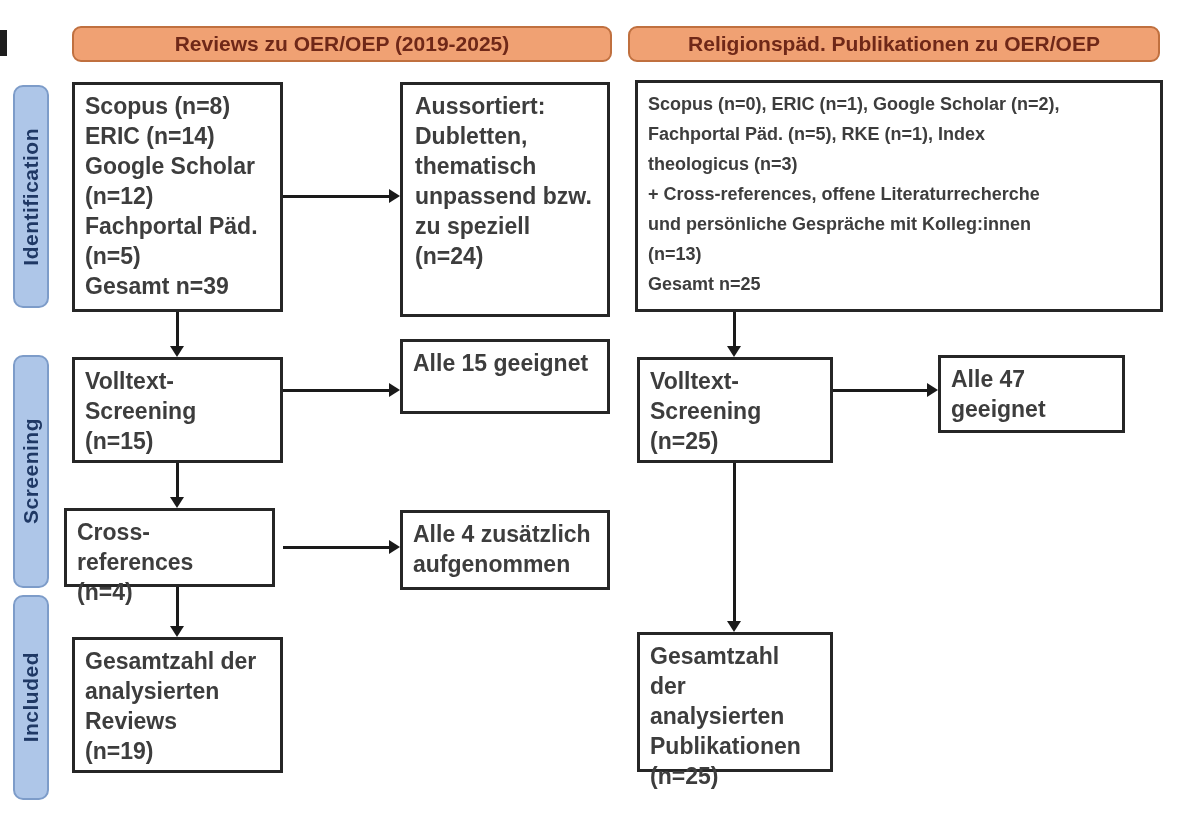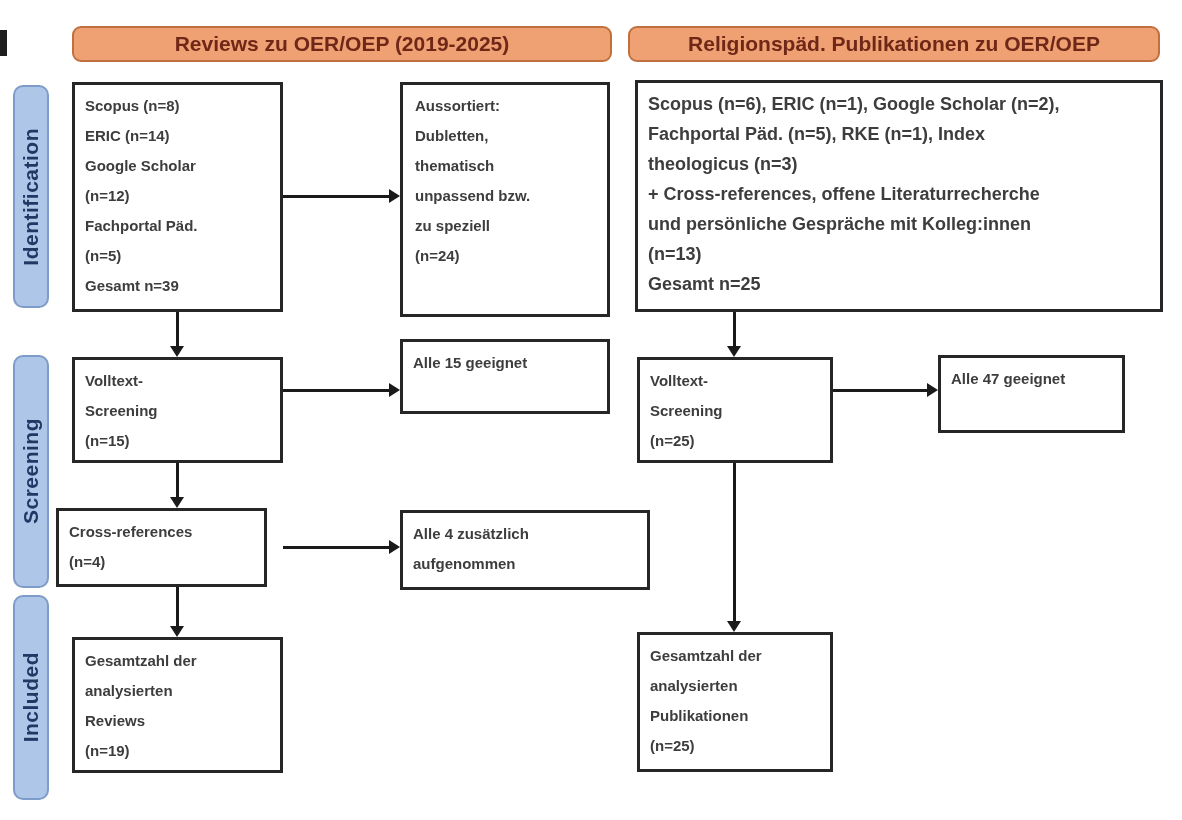--- a/index.html
+++ b/index.html
@@ -29,21 +29,21 @@
     display:flex; align-items:center; justify-content:center;
   }
   .stage span {
     writing-mode:vertical-rl; transform:rotate(180deg);
     font-size:21px; font-weight:bold; color:var(--stage-text);
     letter-spacing:0.5px; white-space:nowrap;
   }
   .fbox {
     position:absolute; background:#fff;
     border:3px solid var(--box-border);
-    color:var(--box-text); font-size:15px; font-weight:bold;
+    color:var(--box-text); font-size:23px; font-weight:bold;
     line-height:30px; padding:6px 10px;
     white-space:pre-line;
   }
   .fbox.small-text { font-size:18px; }
   .arr-right { position:absolute; height:3px; background:var(--arrow); }
   .arr-right::after {
     content:""; position:absolute; right:-11px; top:-6px;
     border-top:7px solid transparent; border-bottom:7px solid transparent;
     border-left:11px solid var(--arrow);
   }
@@ -88,30 +88,30 @@
   <div class="fbox" style="left:400px; top:82px; width:210px; height:235px;padding-left:12px;">Aussortiert:
 Dubletten,
 thematisch
 unpassend bzw.
 zu speziell
 (n=24)</div>
   <div class="fbox" style="left:72px; top:357px; width:211px; height:106px;">Volltext-
 Screening
 (n=15)</div>
   <div class="fbox" style="left:400px; top:339px; width:210px; height:75px;">Alle 15 geeignet</div>
-  <div class="fbox" style="left:56px; top:508px; width:211px; height:79px;">Cross-references
+  <div class="fbox" style="left:64px; top:508px; width:211px; height:79px;">Cross-references
 (n=4)</div>
-  <div class="fbox" style="left:400px; top:510px; width:250px; height:80px;">Alle 4 zusätzlich
+  <div class="fbox" style="left:400px; top:510px; width:210px; height:80px;">Alle 4 zusätzlich
 aufgenommen</div>
   <div class="fbox" style="left:72px; top:637px; width:211px; height:136px;">Gesamtzahl der
 analysierten
 Reviews
 (n=19)</div>
 
-  <div class="fbox small-text" style="left:635px; top:80px; width:528px; height:232px;">Scopus (n=6), ERIC (n=1), Google Scholar (n=2),
+  <div class="fbox small-text" style="left:635px; top:80px; width:528px; height:232px;">Scopus (n=0), ERIC (n=1), Google Scholar (n=2),
 Fachportal Päd. (n=5), RKE (n=1), Index
 theologicus (n=3)
 + Cross-references, offene Literaturrecherche
 und persönliche Gespräche mit Kolleg:innen
 (n=13)
 Gesamt n=25</div>
   <div class="fbox" style="left:637px; top:357px; width:196px; height:106px;">Volltext-
 Screening
 (n=25)</div>
   <div class="fbox" style="left:938px; top:355px; width:187px; height:78px;">Alle 47 geeignet</div>

